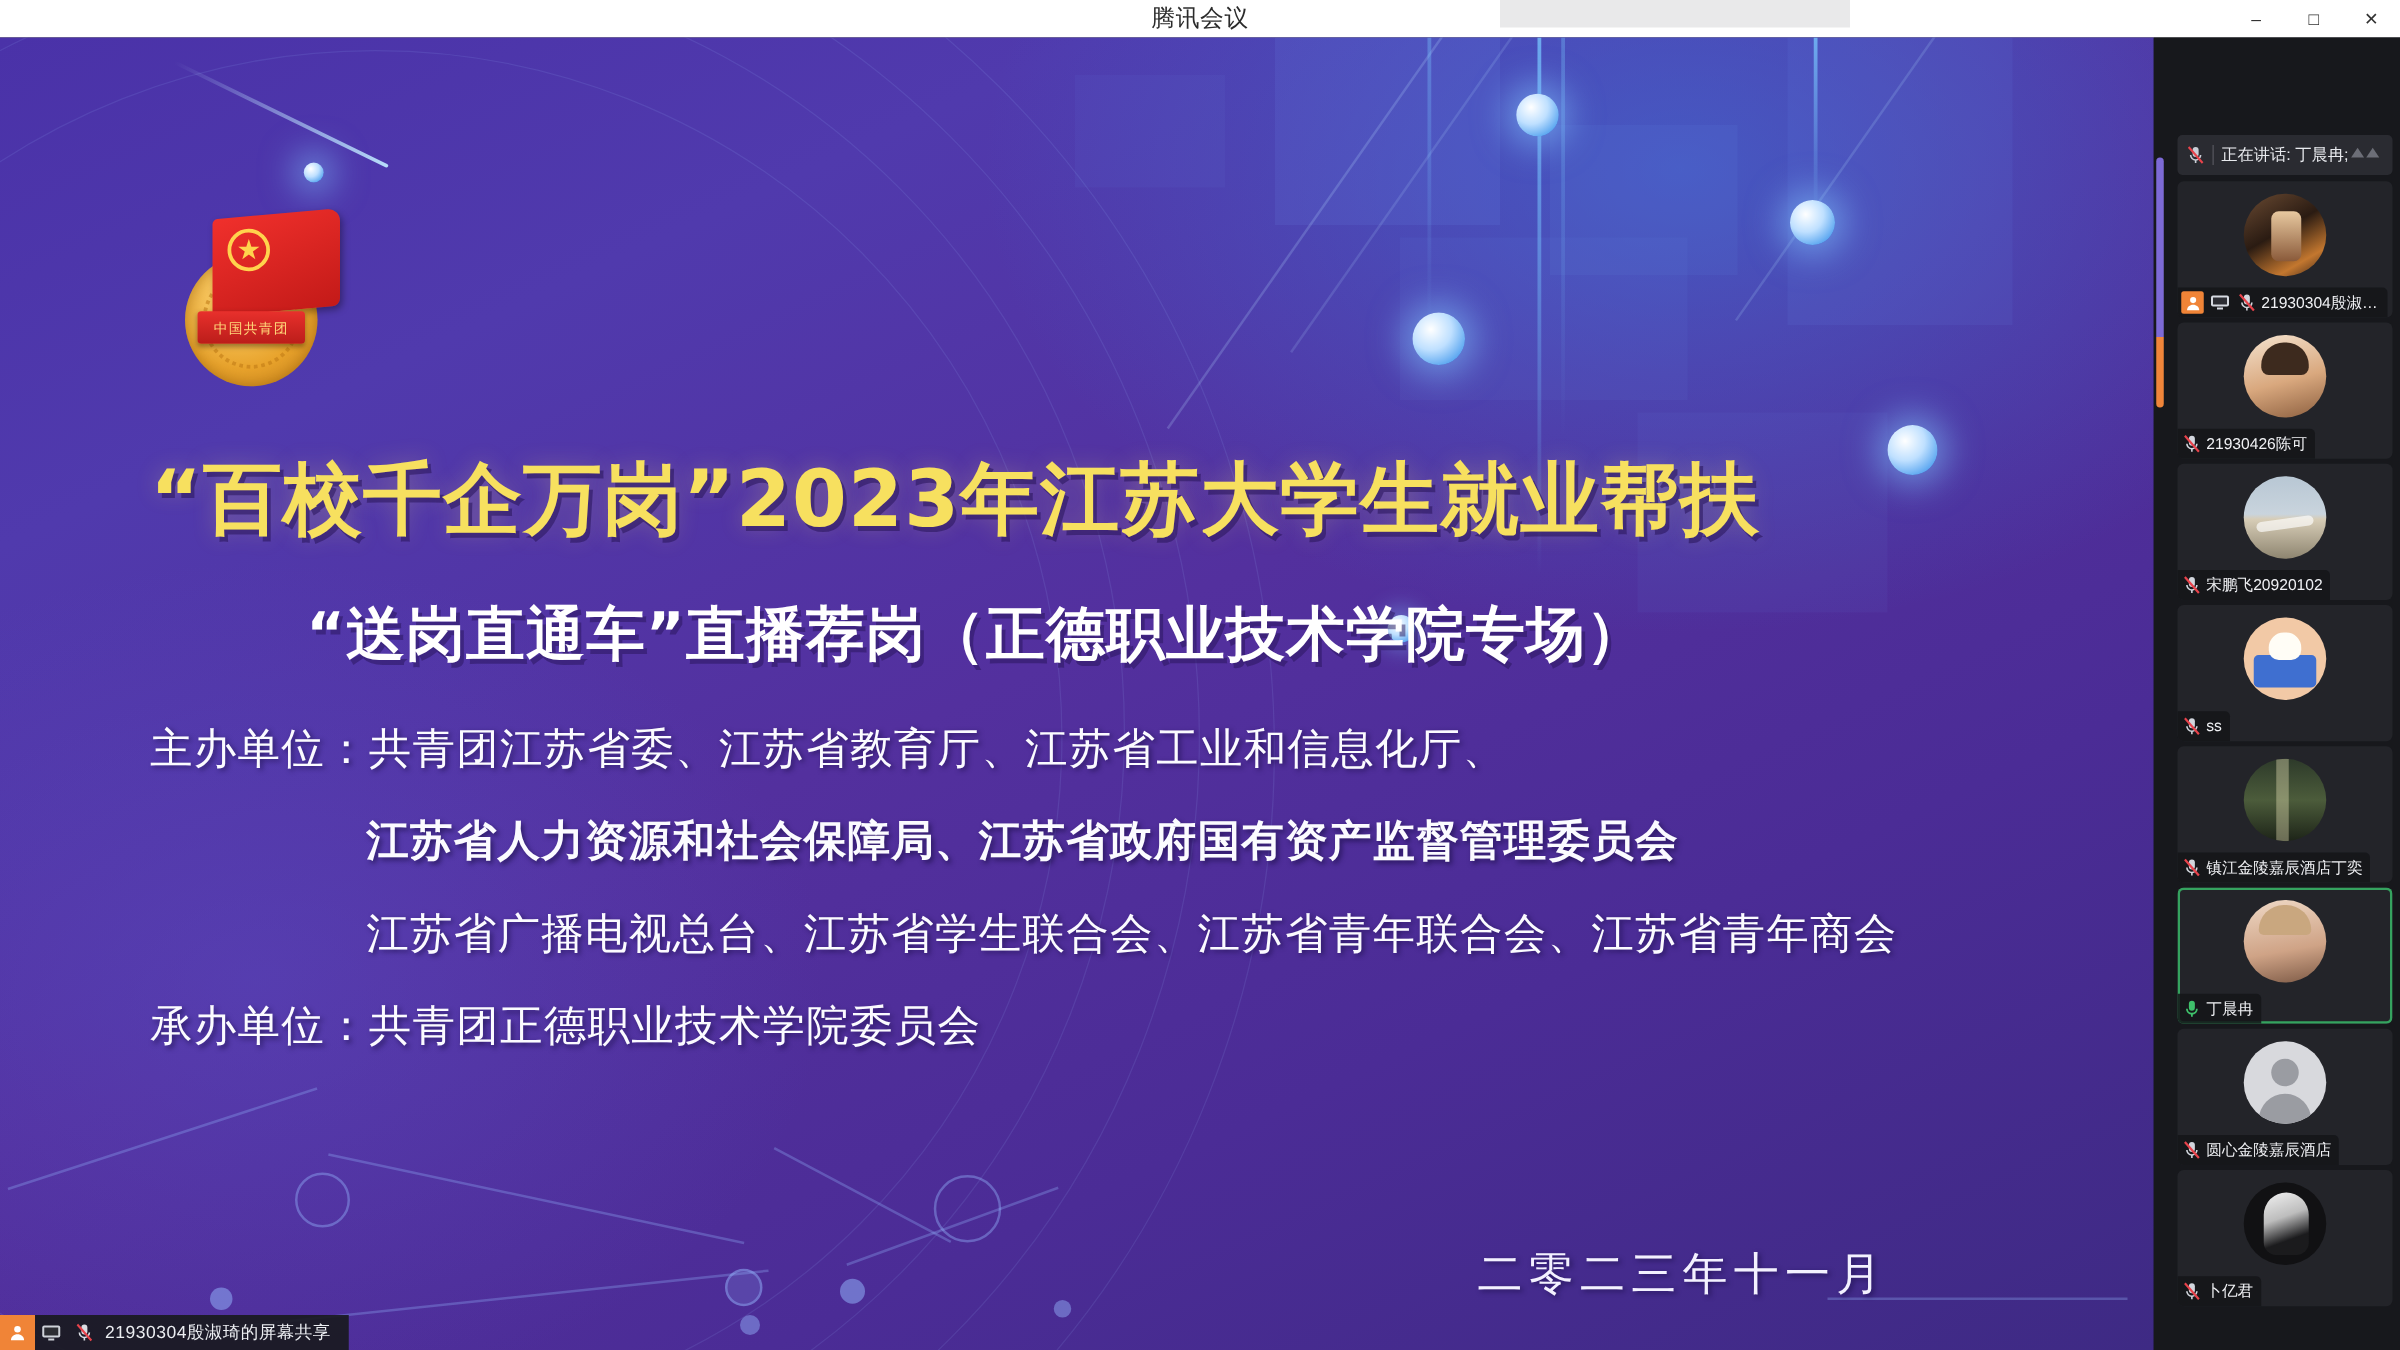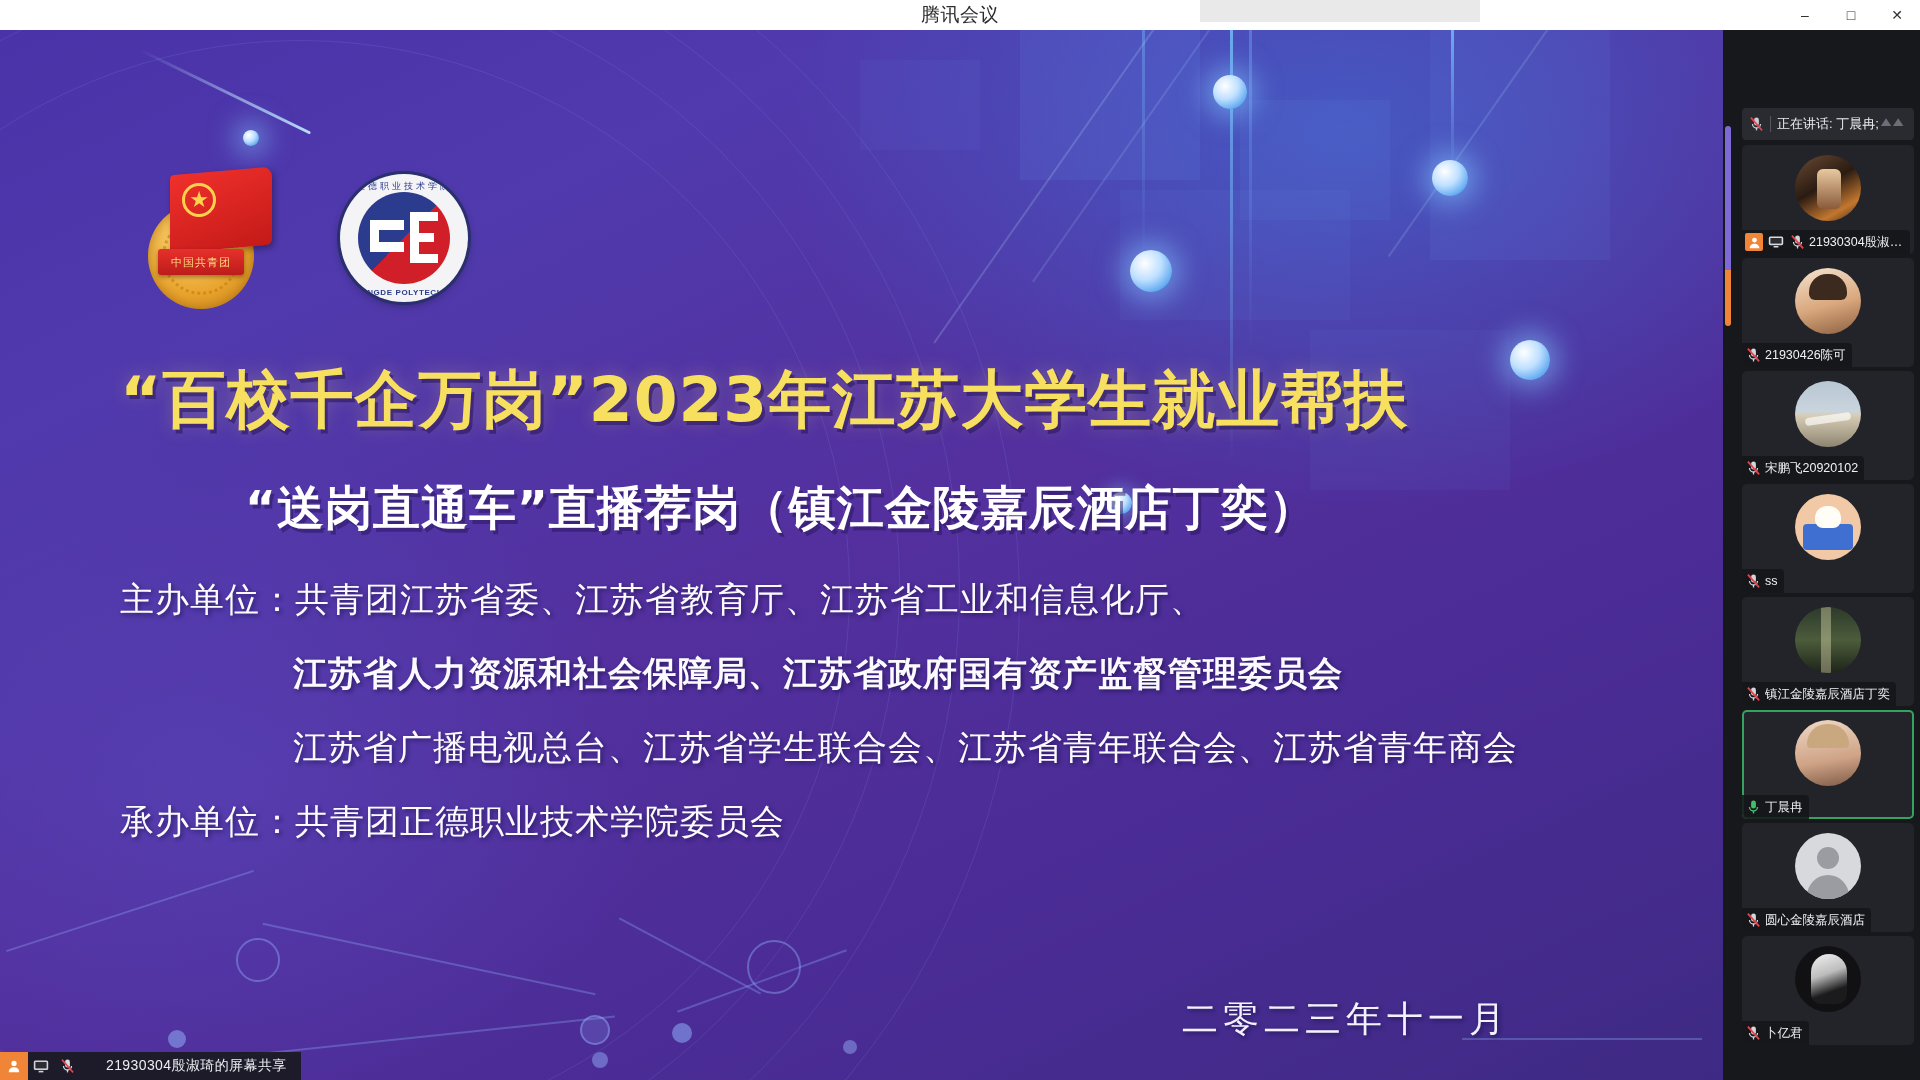--- a/index.html
+++ b/index.html
@@ -97,21 +97,21 @@
   .t-date{ position:absolute; left:1090px; top:965px; width:420px; text-align:right;
       color:#f3f1ff; font-family:"DejaVu Serif","Liberation Serif",serif; font-size:36px;
       letter-spacing:5px; text-shadow:2px 2px 4px rgba(20,10,60,.6); }
 
   
   #sharebar{ position:absolute; left:0; bottom:0; height:28px; display:flex; align-items:center;
       background:rgba(25,26,31,.92); padding-right:14px; }
   .sb-orange{ width:28px; height:28px; background:#f08437; display:flex; align-items:center;
       justify-content:center; }
   .sb-ico{ width:26px; height:28px; display:flex; align-items:center; justify-content:center; }
-  .sb-text{ color:#eceef2; font-size:14px; padding-left:4px; letter-spacing:.4px;margin-left:22px; }
+  .sb-text{ color:#eceef2; font-size:14px; padding-left:4px; letter-spacing:.4px; }
 
   
   #rail{ position:absolute; right:0; top:0; width:197px; height:1050px; background:#17181c; }
   #rail-scroll{ position:absolute; left:2px; top:96px; width:6px; height:200px; border-radius:3px;
       background:linear-gradient(to bottom,#7d6ad6 0%,#7d6ad6 72%,#f0853a 72%,#f0853a 100%); }
 
   #speaking{ position:absolute; right:6px; top:78px; width:172px; height:32px; border-radius:4px;
       background:#2a2b31; display:flex; align-items:center; gap:6px; padding:0 6px; z-index:5; }
   #speaking .sp-div{ width:1px; height:16px; background:#55565d; }
   #speaking .sp-txt{ color:#e8eaee; font-size:13px; white-space:nowrap; overflow:hidden; }
@@ -229,38 +229,24 @@
       </div>
 
       <div class="logos">
         <div class="logo-cyl">
           <div class="cyl-wreath"></div>
           <div class="cyl-flag"></div>
           <div class="cyl-star">★</div>
           <div class="cyl-band">中国共青团</div>
         </div>
 
-        <div class="logo-zd">
-          <div class="zd-inner"></div>
-          <div class="zd-mark">
-            <i style="left:0;  top:12px; width:34px; height:10px;"></i>
-            <i style="left:0;  top:34px; width:34px; height:10px;"></i>
-            <i style="left:0;  top:12px; width:9px;  height:32px;"></i>
-            <i style="left:40px; top:4px;  width:28px; height:9px;"></i>
-            <i style="left:40px; top:25px; width:24px; height:9px;"></i>
-            <i style="left:40px; top:46px; width:28px; height:9px;"></i>
-            <i style="left:40px; top:4px;  width:9px;  height:51px;"></i>
-          </div>
-          <div class="zd-cn">正德职业技术学院</div>
-          <div class="zd-en">ZHENGDE POLYTECHNIC</div>
-        </div>
       </div>
 
       <div class="t-main">“百校千企万岗”2023年江苏大学生就业帮扶</div>
-      <div class="t-sub">“送岗直通车”直播荐岗（镇江金陵嘉辰酒店丁奕）</div>
+      <div class="t-sub">“送岗直通车”直播荐岗（正德职业技术学院专场）</div>
 
       <div class="t-body bl1">主办单位：共青团江苏省委、江苏省教育厅、江苏省工业和信息化厅、</div>
       <div class="t-body bl2">江苏省人力资源和社会保障局、江苏省政府国有资产监督管理委员会</div>
       <div class="t-body bl4">承办单位：共青团正德职业技术学院委员会</div>
       <div class="t-body bl3">江苏省广播电视总台、江苏省学生联合会、江苏省青年联合会、江苏省青年商会</div>
 
       <div class="t-date">二零二三年十一月</div>
 
       <div id="sharebar">
         <div class="sb-orange">

